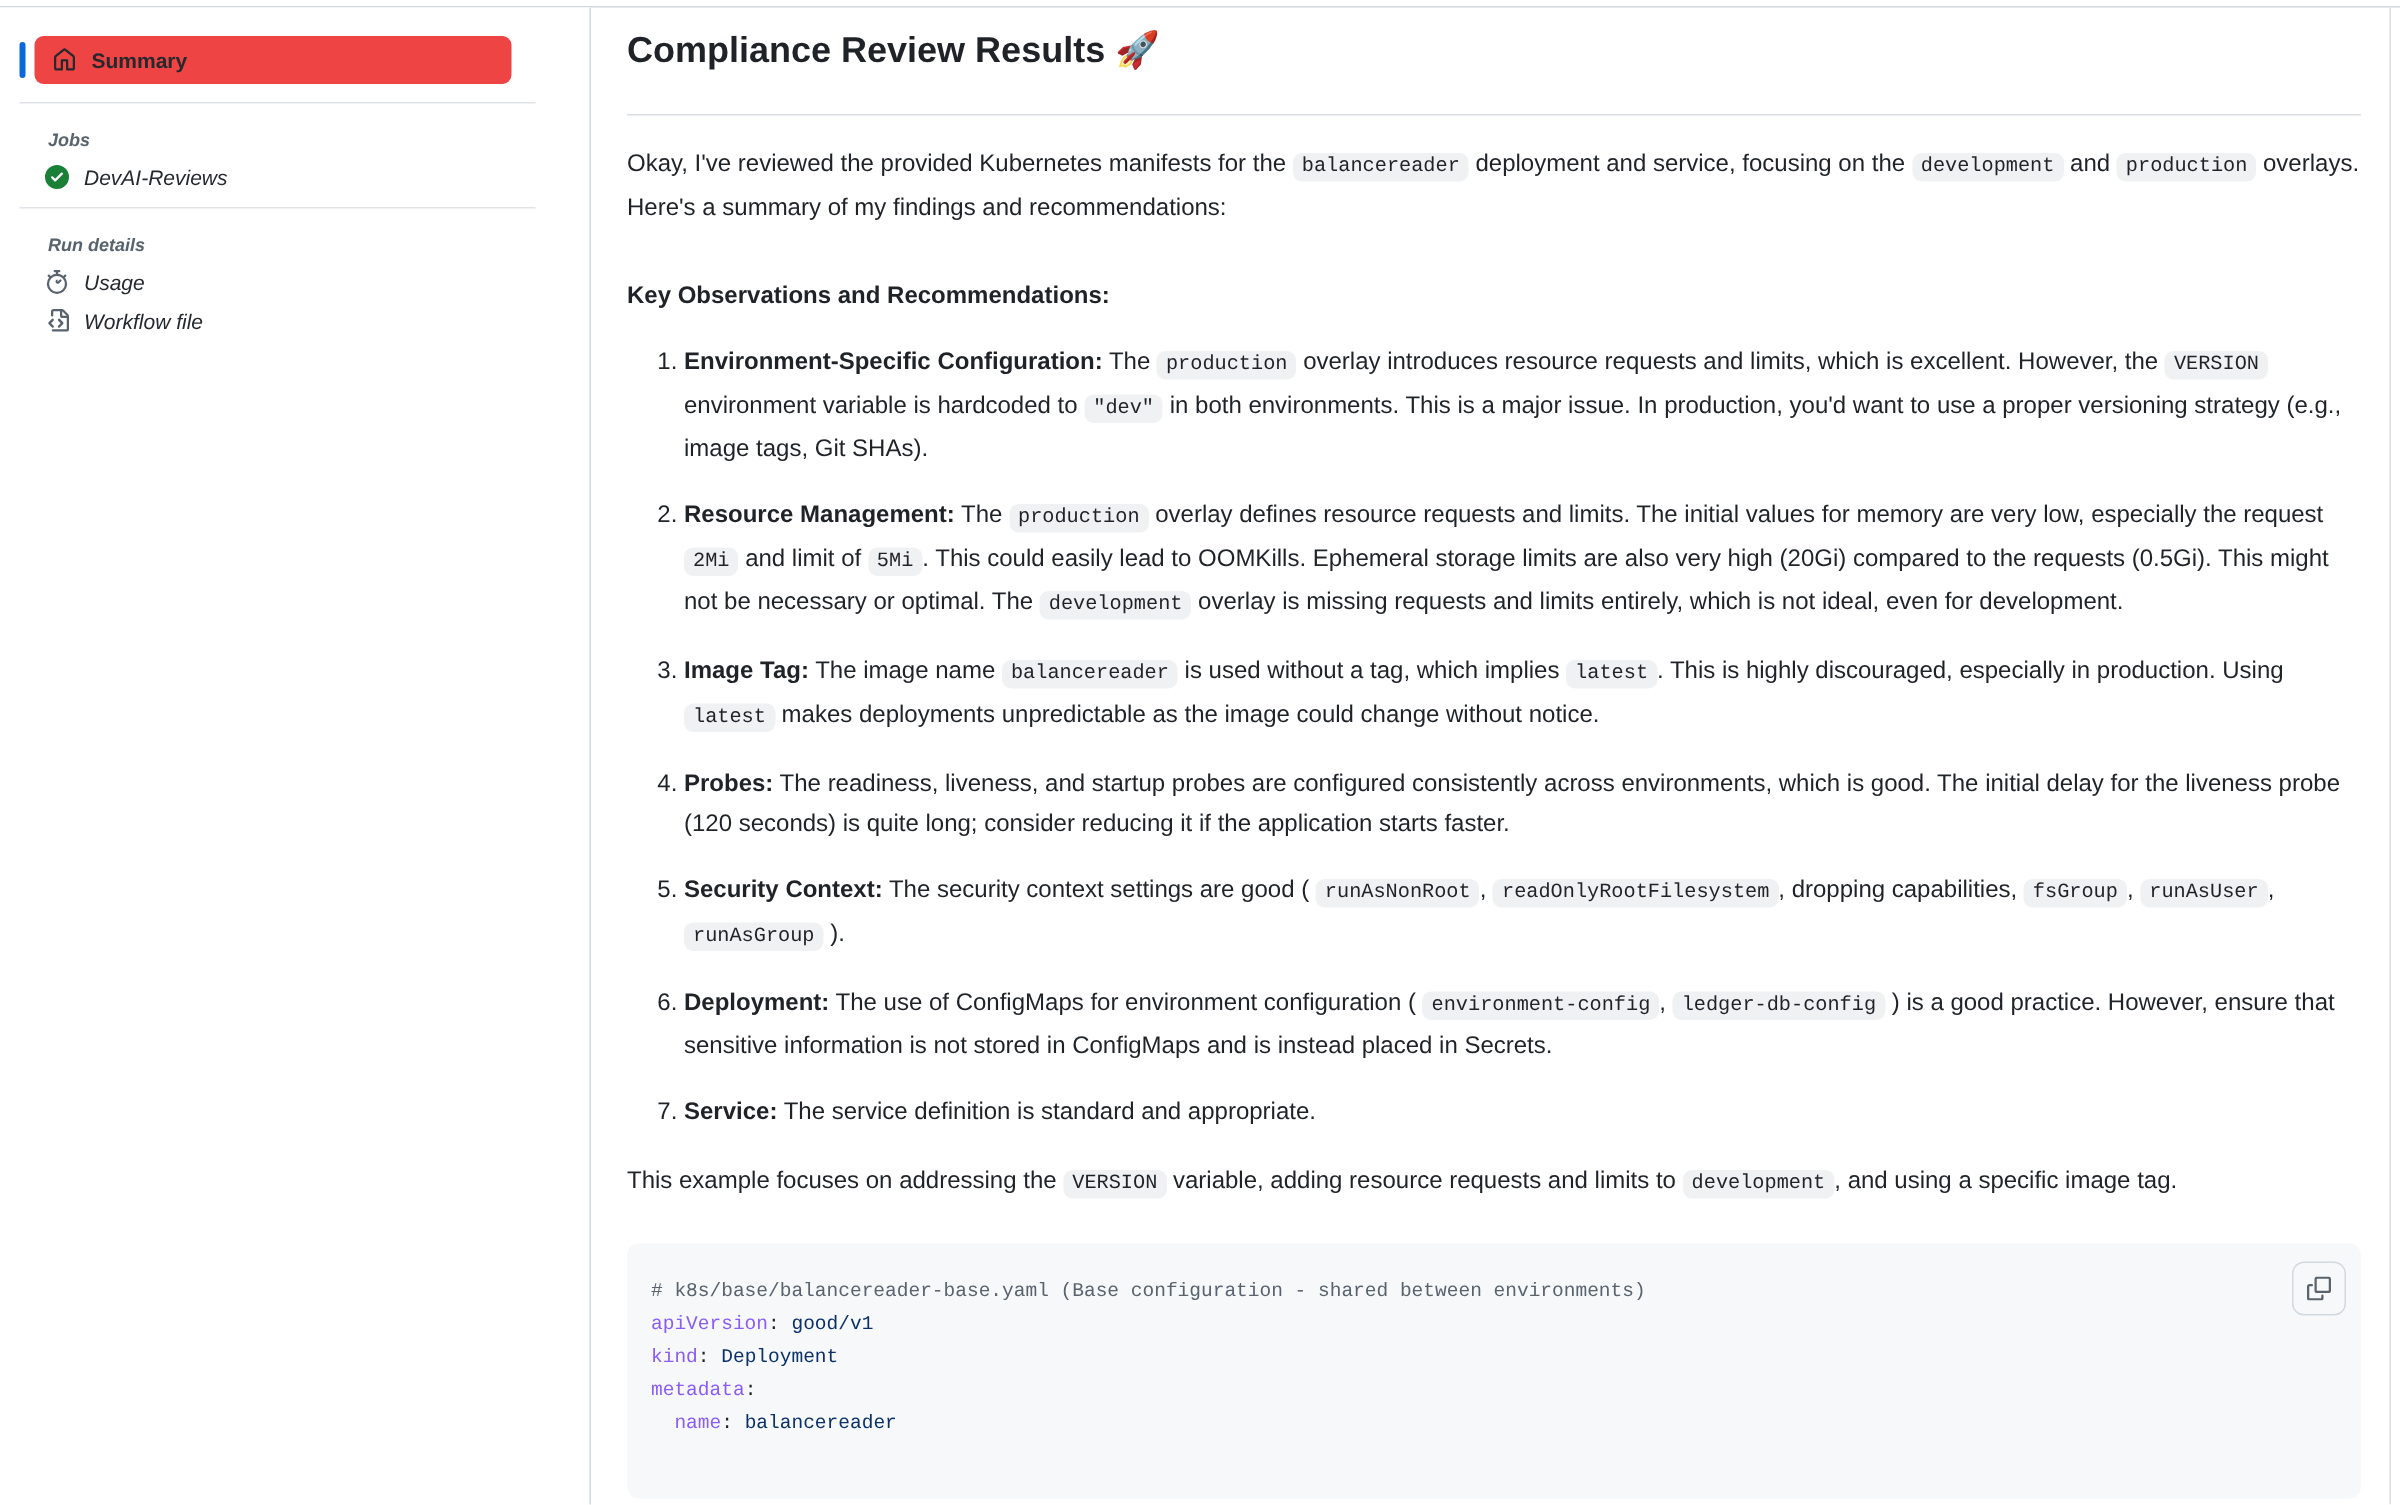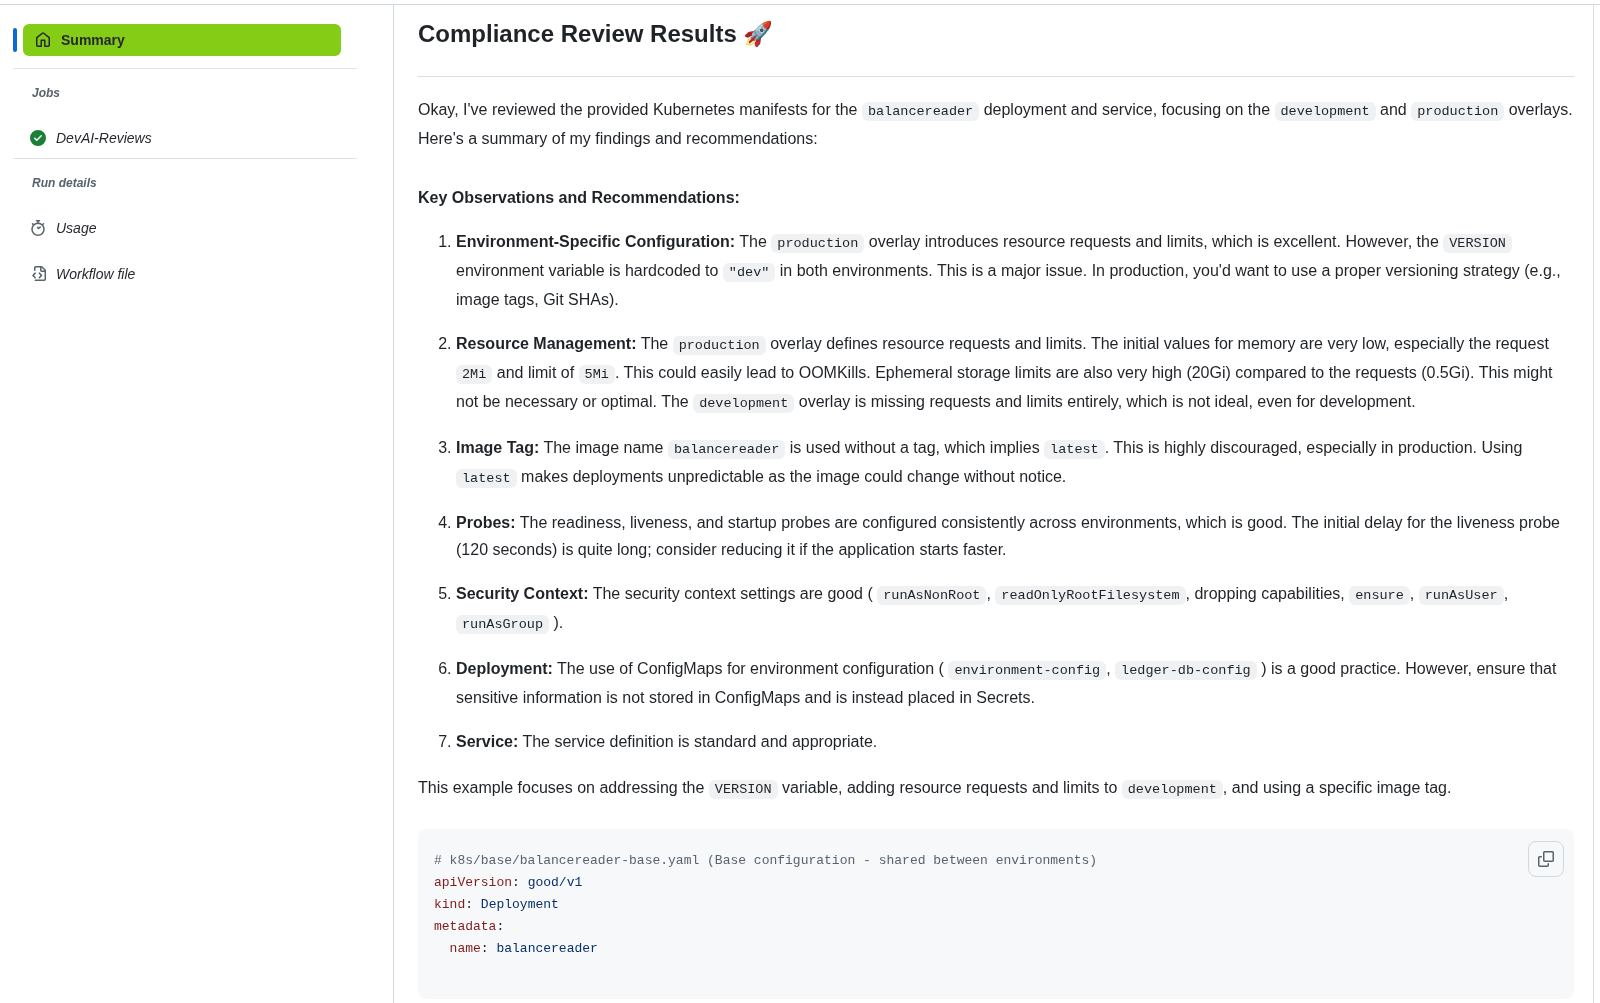--- a/index.html
+++ b/index.html
@@ -23,30 +23,30 @@
     background: #fff;
   }
   .nav-active-row { position: relative; }
   .active-bar {
     position: absolute; left: 0; top: 4px;
     width: 4px; height: 24px; border-radius: 2px;
   }
   .summary-pill {
     display: flex; align-items: center; gap: 10px;
     margin: 0 16px 0 10px; height: 32px; padding: 0 12px;
-    background: #84cc16; border-radius: 6px;
+    background: #ef4444; border-radius: 6px;
     font-weight: 700; font-size: 14px; color: #25292e;
     cursor: pointer; text-decoration: none;
   }
   .divider { height: 1px; background: #dfe3e8; margin-top: 12px; }
   .section { padding-top: 17px; font-style: italic; }
   .section-title { font-size: 12px; font-weight: 700; color: #59636e; padding-left: 19px; }
   .side-item {
     display: flex; align-items: center; gap: 10px;
-    margin-top: 30px; padding-left: 17px;
+    margin-top: 10px; padding-left: 17px;
     font-size: 14px; color: #25292e; cursor: pointer; text-decoration: none;
   }
   .icon-16 { width: 16px; height: 16px; flex: none; display: block; }
   .icon-gray { color: #59636e; }
   .icon-dark { color: #25292e; }
   .icon-green { color: #1a7f37; }
 
   
   .main { flex: 1; padding: 13px 26px 0 24px; min-width: 0; }
   h2.page-title {
@@ -70,21 +70,21 @@
     background: #f6f8fa; border-radius: 8px;
     padding: 21px 60px 21px 16px;
     min-height: 170px;
   }
   .code-block pre {
     font-family: "Liberation Mono", "DejaVu Sans Mono", monospace;
     font-size: 13px; line-height: 22px; color: #1f2328;
     white-space: pre;
   }
   .tok-cm { color: #59636e; }
-  .tok-k  { color: #7f1d1d; }
+  .tok-k  { color: #8b5cf6; }
   .tok-pl { color: #1f2328; }
   .tok-v  { color: #0a3069; }
   .copy-btn {
     position: absolute; top: 12px; right: 10px;
     width: 36px; height: 36px;
     border: 1px solid #d1d9e0; border-radius: 8px;
     background: transparent; color: #59636e;
     display: flex; align-items: center; justify-content: center;
     cursor: pointer;
   }
@@ -143,21 +143,21 @@
 
     <p><span>Okay, I've reviewed the provided Kubernetes manifests for the </span><code class="chip">balancereader</code><span> deployment and service, focusing on the </span><code class="chip">development</code><span> and </span><code class="chip">production</code><span> overlays. Here's a summary of my findings and recommendations:</span></p>
 
     <p class="strong-line">Key Observations and Recommendations:</p>
 
     <ol class="obs-list">
       <li><strong>Environment-Specific Configuration:</strong><span> The </span><code class="chip">production</code><span> overlay introduces resource requests and limits, which is excellent. However, the </span><code class="chip">VERSION</code><span> environment variable is hardcoded to </span><code class="chip">"dev"</code><span> in both environments. This is a major issue. In production, you'd want to use a proper versioning strategy (e.g., image tags, Git SHAs).</span></li>
       <li><strong>Resource Management:</strong><span> The </span><code class="chip">production</code><span> overlay defines resource requests and limits. The initial values for memory are very low, especially the request </span><code class="chip">2Mi</code><span> and limit of </span><code class="chip">5Mi</code><span>. This could easily lead to OOMKills. Ephemeral storage limits are also very high (20Gi) compared to the requests (0.5Gi). This might not be necessary or optimal. The </span><code class="chip">development</code><span> overlay is missing requests and limits entirely, which is not ideal, even for development.</span></li>
       <li><strong>Image Tag:</strong><span> The image name </span><code class="chip">balancereader</code><span> is used without a tag, which implies </span><code class="chip">latest</code><span>. This is highly discouraged, especially in production. Using </span><code class="chip">latest</code><span> makes deployments unpredictable as the image could change without notice.</span></li>
       <li><strong>Probes:</strong><span> The readiness, liveness, and startup probes are configured consistently across environments, which is good. The initial delay for the liveness probe (120 seconds) is quite long; consider reducing it if the application starts faster.</span></li>
-      <li><strong>Security Context:</strong><span> The security context settings are good ( </span><code class="chip">runAsNonRoot</code><span>, </span><code class="chip">readOnlyRootFilesystem</code><span>, dropping capabilities, </span><code class="chip">ensure</code><span>, </span><code class="chip">runAsUser</code><span>, </span><code class="chip">runAsGroup</code><span> ).</span></li>
+      <li><strong>Security Context:</strong><span> The security context settings are good ( </span><code class="chip">runAsNonRoot</code><span>, </span><code class="chip">readOnlyRootFilesystem</code><span>, dropping capabilities, </span><code class="chip">fsGroup</code><span>, </span><code class="chip">runAsUser</code><span>, </span><code class="chip">runAsGroup</code><span> ).</span></li>
       <li><strong>Deployment:</strong><span> The use of ConfigMaps for environment configuration ( </span><code class="chip">environment-config</code><span>, </span><code class="chip">ledger-db-config</code><span> ) is a good practice. However, ensure that sensitive information is not stored in ConfigMaps and is instead placed in Secrets.</span></li>
       <li><strong>Service:</strong><span> The service definition is standard and appropriate.</span></li>
     </ol>
 
 
     <p><span>This example focuses on addressing the </span><code class="chip">VERSION</code><span> variable, adding resource requests and limits to </span><code class="chip">development</code><span>, and using a specific image tag.</span></p>
 
     <div class="code-block">
       <button class="copy-btn" type="button">
         <svg class="icon-16" viewBox="0 0 16 16" fill="currentColor" aria-hidden="true">

